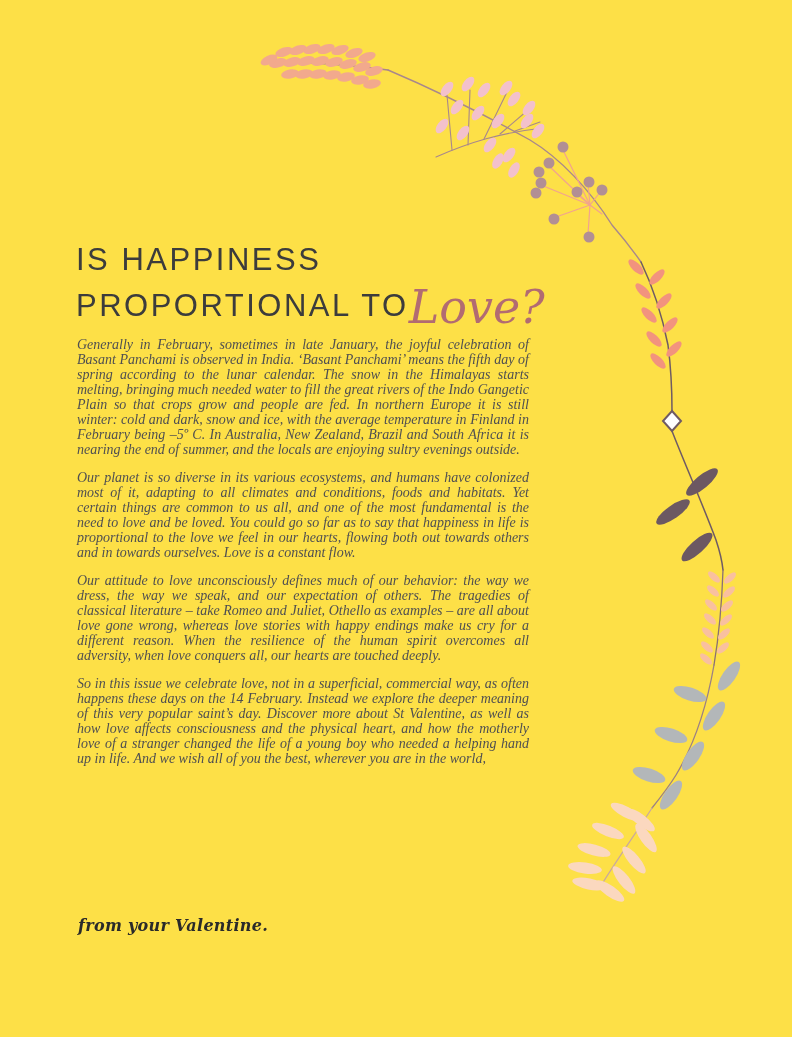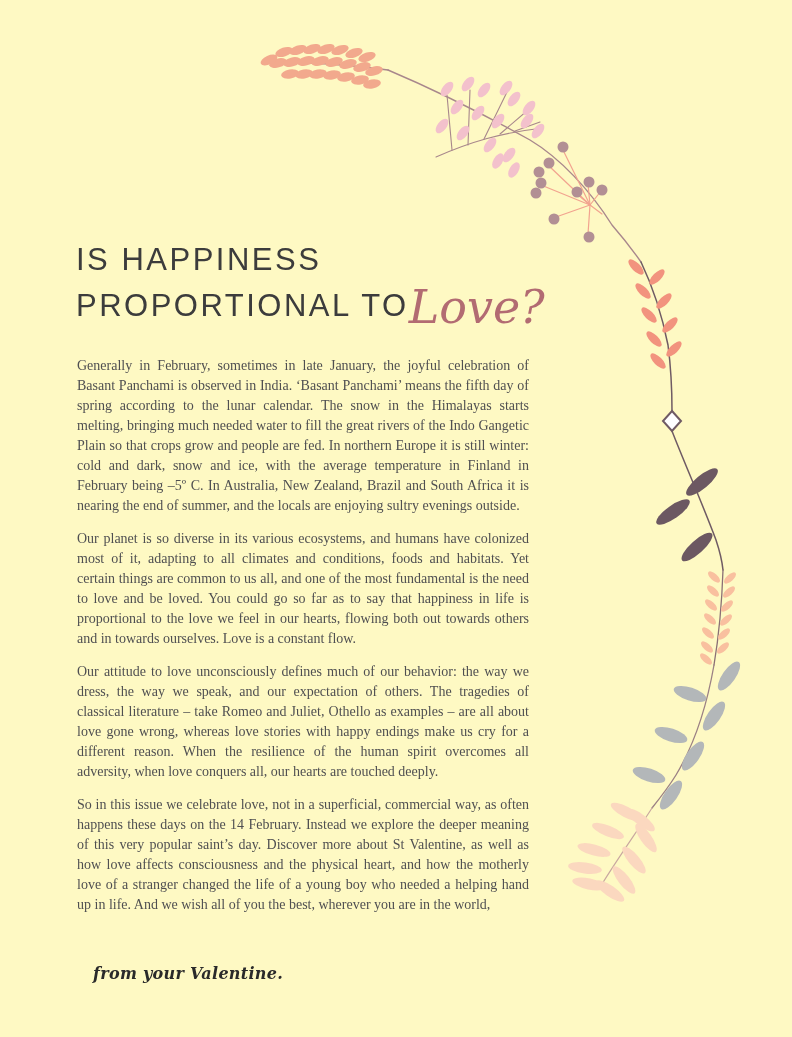--- a/index.html
+++ b/index.html
@@ -1,19 +1,19 @@
 <!DOCTYPE html>
 <html style="--c-salmon_sprig: #F2A98D; --c-pink_leaf: #F3C1CC; --c-coral_leaf: #F2937E; --c-plum_leaf: #6C5862; --c-peach_leaf: #F9C09F; --c-gray_leaf: #B3B7B9; --c-light_peach_leaf: #FBD8BF; --c-berry: #B28F94; --c-stem_mauve: #A8878C; --c-stem_dark: #6F5B64; --c-stem_mid: #8A6F75; --c-stem_plum: #9B8084; --c-stem_soft: #C9A8A0; --c-twig_salmon: #F2A38F; --c-accent: #B26B72;"><head>
 <meta charset="utf-8">
 <style>
   html,body{margin:0;padding:0;background:#ffffff;}
   .page{
     position:relative;
     width:792px;height:1037px;
-    background:#fef9c3;
+    background:#fde047;
     overflow:hidden;
     font-family:"Liberation Serif", serif;
   }
   
   .vine{position:absolute;left:0;top:0;width:792px;height:1037px;pointer-events:none;}
   .stem{fill:none;stroke-linecap:round;}
   .stem-mauve{stroke:var(--c-stem_mauve);stroke-width:1.4px;}
   .stem-dark{stroke:var(--c-stem_dark);stroke-width:1.5px;}
   .stem-mid{stroke:var(--c-stem_mid);stroke-width:1.3px;}
   .stem-plum{stroke:var(--c-stem_plum);stroke-width:1.3px;}
@@ -36,35 +36,35 @@
     font-style:italic;
     font-weight:400;
     letter-spacing:0;
     font-size:46px;
     color:var(--c-accent);
     position:relative;top:7px;
   }
 
   
   .copy{
-    position:absolute;left:77px;top:356px;width:452px;
+    position:absolute;left:77px;top:337px;width:452px;
     font-family:"Liberation Serif", serif;
-    font-size:14px;line-height:20px;
+    font-size:14px;line-height:15px;
     color:#4f4f51;
     text-align:justify;
+    font-style:italic;
   }
   .copy p{margin:0 0 13px 0;}
 
   .signature{
-    position:absolute;left:93px;top:916px;
+    position:absolute;left:78px;top:916px;
     font-family:"DejaVu Serif", serif;
     font-style:italic;font-weight:bold;
     font-size:16px;color:#2a2a2a;
     letter-spacing:0.3px;
-    margin-top:48px;
   }
 
   .footer{
     position:absolute;top:1045px;left:0;right:37px;
     display:flex;justify-content:flex-end;align-items:baseline;gap:30px;
     font-family:"Liberation Sans", sans-serif;
   }
   .footer .issue{font-size:12.5px;color:#646464;letter-spacing:0.3px;}
   .footer .pagenum{font-size:13.5px;font-weight:700;color:#141414;}
 </style>

